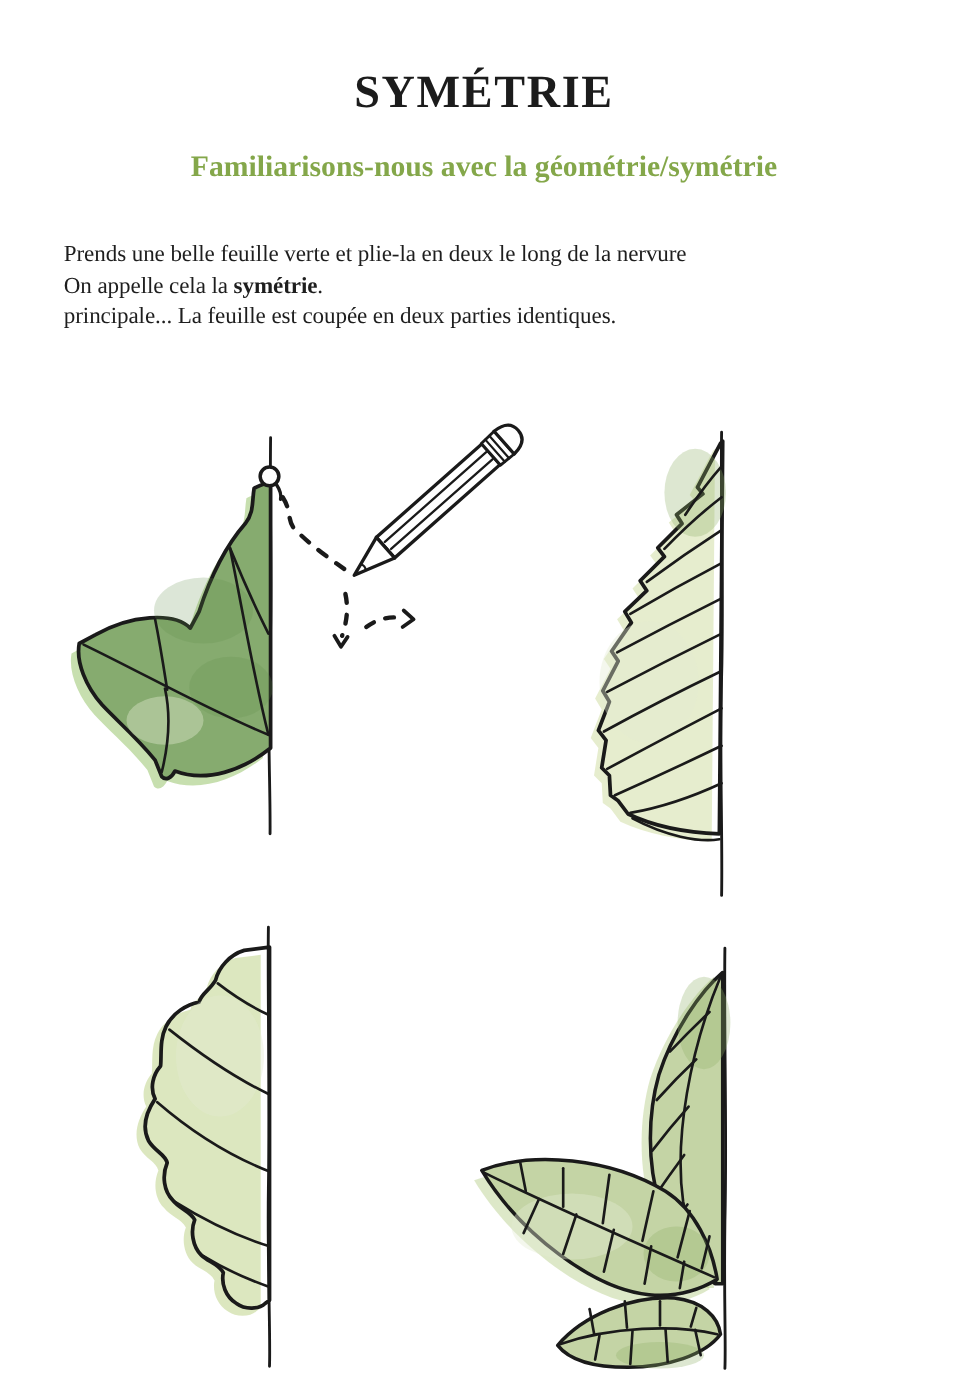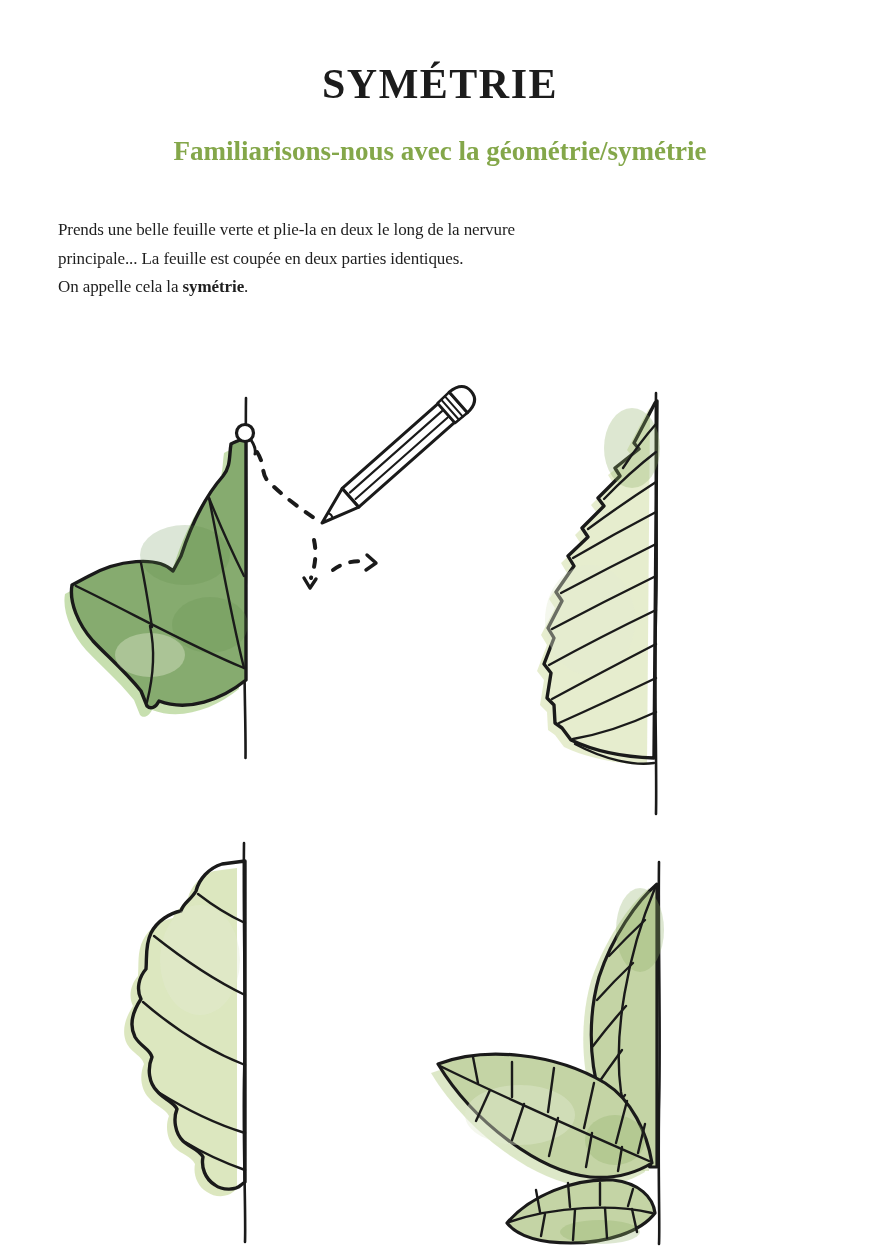--- a/index.html
+++ b/index.html
@@ -17,21 +17,21 @@
     color:var(--title-text);
   }
   .page-subtitle{
     position:absolute;top:136px;left:0;width:880px;
     text-align:center;
     font-size:27px;font-weight:bold;
     color:var(--subtitle-text);
   }
   .para{
     position:absolute;left:58px;width:770px;
-    font-size:17px;line-height:28.5px;
+    font-size:21px;line-height:28.5px;
     color:var(--body-text);
     letter-spacing:-0.1px;
   }
   #intro{top:216px;}
   #instructions{top:311px;}
   .bold-term{font-weight:bold;}
   #art{
     position:absolute;top:0;left:0;width:880px;height:1248px;
     pointer-events:none;
   }
@@ -63,22 +63,22 @@
 </head>
 <body>
 
 <div id="page">
 
   <div class="page-title">SYMÉTRIE</div>
   <div class="page-subtitle">Familiarisons-nous avec la géométrie/symétrie</div>
 
   <div class="para" id="intro">
     <div>Prends une belle feuille verte et plie-la en deux le long de la nervure</div>
+    <div><span>On appelle cela la </span><span class="bold-term">symétrie</span><span>.</span></div>
     <div>principale... La feuille est coupée en deux parties identiques.</div>
-    <div><span>On appelle cela la </span><span class="bold-term">symétrie</span><span>.</span></div>
   </div>
 
 
   <svg id="art" viewBox="0 0 880 1248">
     <defs>
       <linearGradient id="gradLeaf2" x1="0" y1="395" x2="0" y2="760" gradientUnits="userSpaceOnUse">
         <stop offset="0" class="stop-l2-a"></stop>
         <stop offset="0.38" class="stop-l2-b"></stop>
         <stop offset="0.78" class="stop-l2-b"></stop>
         <stop offset="1" class="stop-l2-c"></stop>

